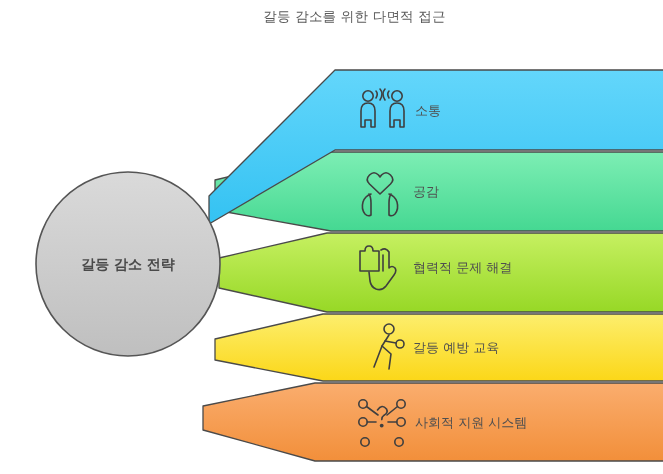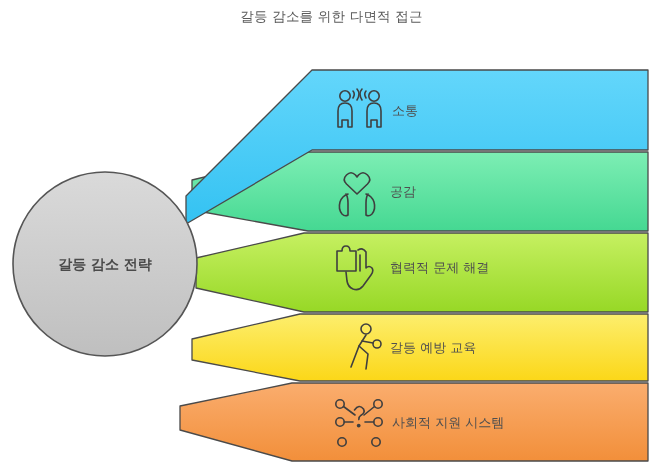--- a/index.html
+++ b/index.html
@@ -13,20 +13,21 @@
     position: relative;
     overflow: hidden;
     font-family: "DejaVu Sans", "Liberation Sans", sans-serif;
   }
 
   #diagram-root {
     position: absolute;
     inset: 0;
     width: 525px;
     height: 474px;
+    margin-left: 23px;
   }
 
   .title {
     position: absolute;
     top: 8px;
     left: 0;
     width: 663px;
     text-align: center;
     font-size: 13.5px;
     color: #5a5a5a;

